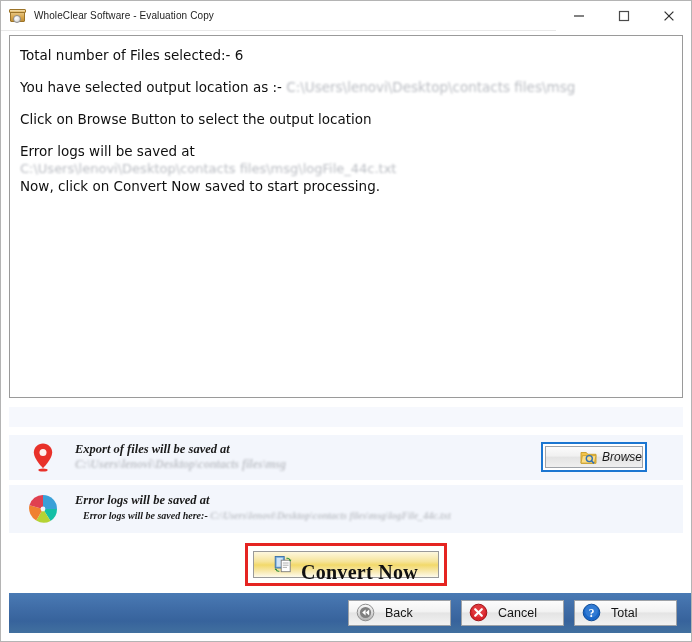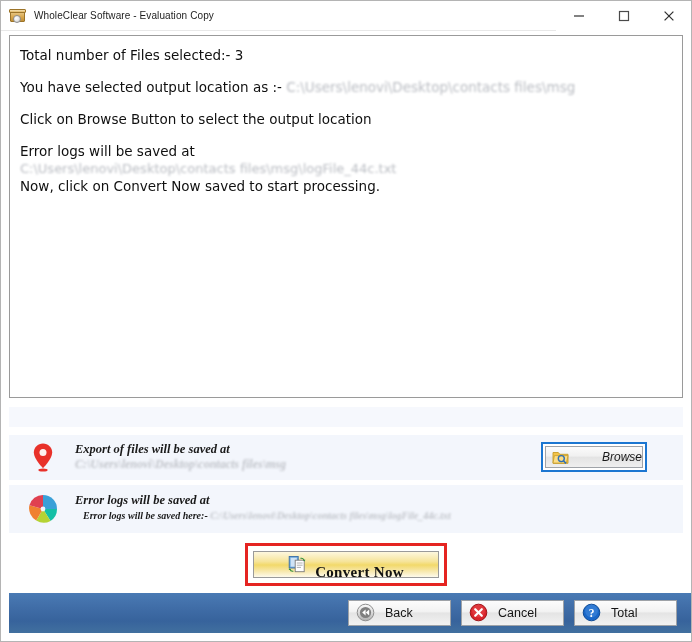--- a/index.html
+++ b/index.html
@@ -190,21 +190,21 @@
     flex: 0 0 auto;
     margin-right: 28px;
   }
   .browse-btn {
     width: 98px;
     height: 22px;
     background: linear-gradient(180deg, #fbfbfb 0%, #f0f0f0 46%, #e3e3e3 50%, #efefef 100%);
     border: 1px solid #9fa3a8;
     display: flex;
     align-items: center;
-    justify-content: space-between;
+    justify-content: flex-end;
     gap: 5px;
     font-size: 12px;
     color: #1a1a1a;
     font-family: "Liberation Sans", sans-serif;
     padding-left: 6px;
   }
 
   
   .convert-zone {
     margin-top: 10px;
@@ -223,21 +223,21 @@
     width: 186px;
     height: 27px;
     border: 1px solid #9a9a9a;
     background: linear-gradient(180deg,#fdf7df 0%, #f6e49a 38%, #f2d96a 52%, #f8e9b0 78%, #fdfaec 100%);
     display: flex;
     align-items: center;
     justify-content: center;
     gap: 8px;
   }
   .convert-label {
-    font-size: 15px;
+    font-size: 20px;
     font-weight: bold;
     color: #111111;
     font-family: "Liberation Serif", serif;
     letter-spacing: 0.3px;
     margin-top: 17px;
   }
 
   
   .bottombar {
     margin: 7px 0 8px 8px;
@@ -293,21 +293,21 @@
       <div class="win-btn">
         <svg class="ico" width="14" height="14" viewBox="0 0 14 14">
           <line x1="2.6" y1="2.6" x2="11.4" y2="11.4" stroke="#303030" stroke-width="1.25"></line>
           <line x1="11.4" y1="2.6" x2="2.6" y2="11.4" stroke="#303030" stroke-width="1.25"></line>
         </svg>
       </div>
     </div>
   </div>
 
   <div class="log-panel">
-    <div class="log-line">Total number of Files selected:-  3</div>
+    <div class="log-line">Total number of Files selected:-  6</div>
     <div class="log-line"><span>You have selected output location as :- </span><span class="log-path-blur">C:\Users\lenovi\Desktop\contacts files\msg</span></div>
     <div class="log-line">Click on Browse Button to select the output location</div>
     <div class="log-line tight">Error logs will be saved at</div>
     <div class="log-path-line">C:\Users\lenovi\Desktop\contacts files\msg\logFile_44c.txt</div>
     <div class="log-line tight">Now, click on Convert Now saved to start processing.</div>
   </div>
 
   <div class="mid-strip"></div>
 
   <div class="info-stack">

